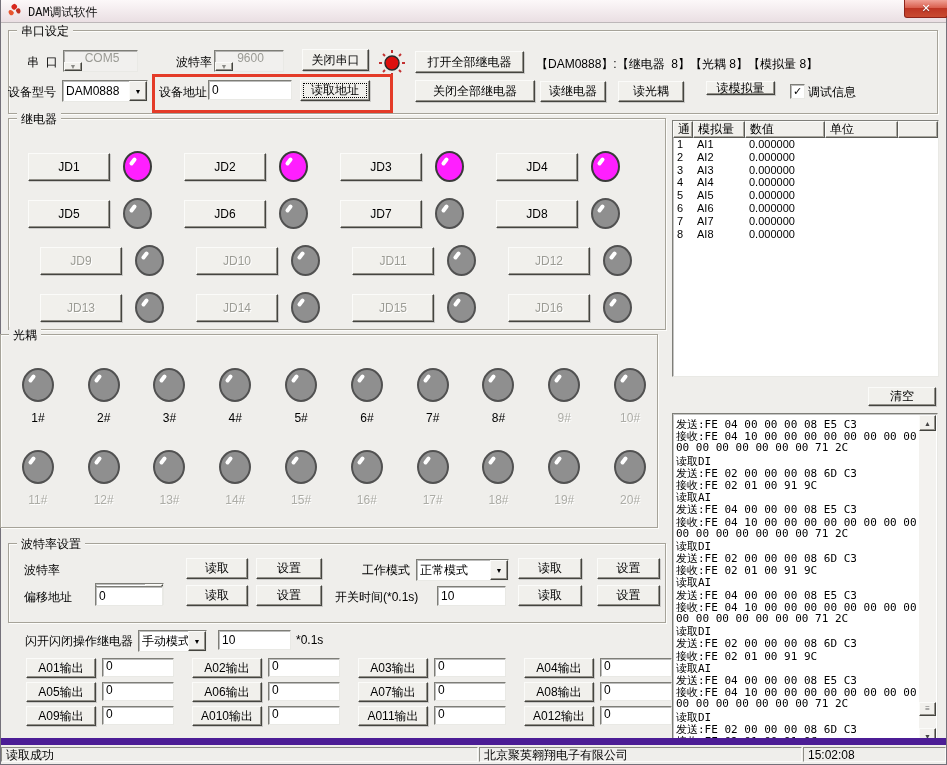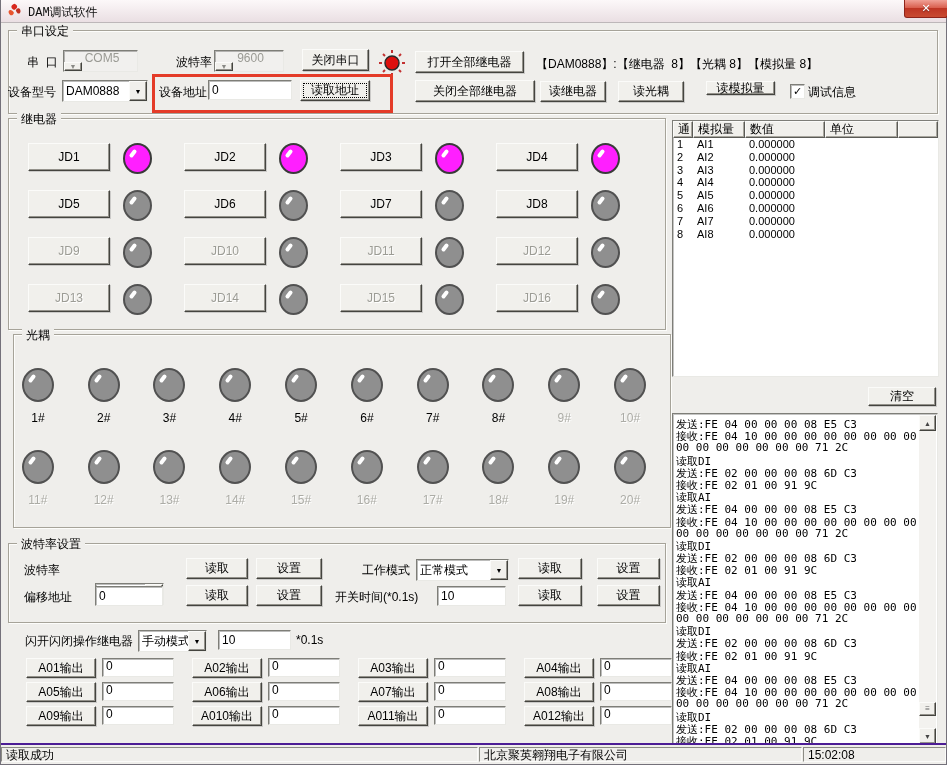--- a/index.html
+++ b/index.html
@@ -18,21 +18,21 @@
              text-shadow:0 1px 1px rgba(0,0,0,.4);cursor:pointer;}
   
   .grp{position:absolute;border:1px solid #A6A399;box-shadow:inset 1px 1px 0 #FDFDFB, 1px 1px 0 #FDFDFB;}
   .legend{position:absolute;top:-8px;left:8px;background:#EFEEEB;padding:0 4px;font-size:12px;color:#000;}
   .abs{position:absolute;}
   .lab{position:absolute;font-size:12px;color:#000;white-space:pre;}
   .btn{position:absolute;background:#F1F0EC;border:1px solid;border-color:#FBFBF9 #44443F #44443F #FBFBF9;
        box-shadow:inset -1px -1px 0 #94928B, 1px 1px 0 rgba(0,0,0,.15);
        font-size:12px;color:#000;text-align:center;cursor:pointer;
        display:flex;align-items:center;justify-content:center;white-space:nowrap;font-family:inherit;}
-  .btn.dim{color:#9C9C95;text-shadow:1px 1px 0 #fff;}
+  .btn.dim{color:#9C9C95;text-shadow:1px 1px 0 #fff;margin-left:12px;}
   .focus-dash{outline:1px dotted #000;outline-offset:-4px;}
   .tb{position:absolute;background:#fff;border:1px solid;border-color:#7E7E78 #E9E9E5 #E9E9E5 #7E7E78;
       box-shadow:inset 1px 1px 0 rgba(64,64,60,.35);font-size:12px;padding:0 3px;font-family:inherit;color:#000;}
   input.tb{outline:none;}
   .combo{position:absolute;background:#fff;border:1px solid;border-color:#7E7E78 #E9E9E5 #E9E9E5 #7E7E78;
          box-shadow:inset 1px 1px 0 rgba(64,64,60,.35);display:flex;align-items:center;cursor:default;}
   .combo .cfield{flex:1;font-size:12px;padding-left:3px;color:#000;white-space:nowrap;overflow:hidden;}
   .combo .cbtn{width:16px;align-self:stretch;background:#F1F0EC;border:1px solid;
                border-color:#FBFBF9 #44443F #44443F #FBFBF9;box-shadow:inset -1px -1px 0 #94928B;
                display:flex;align-items:center;justify-content:center;font-size:7px;color:#000;}
@@ -41,21 +41,21 @@
   .combo.disabled .cbtn{color:#8A8A86;}
   
   .led{width:25px;height:27px;border-radius:50%;background:#8F8F8F;border:2px solid #515151;
        position:relative;flex:none;}
   .led::after{content:"";position:absolute;left:6px;top:4px;width:4px;height:9px;background:#fff;
               border-radius:2px;transform:rotate(38deg);}
   .led.on{background:#FF1FFF;border-color:#3A3A3A;}
   .led.big{width:28px;height:30px;}
   
   .relay-grid{position:absolute;display:grid;grid-template-columns:repeat(4,156px);grid-auto-rows:47px;}
-  .relay-cell{display:flex;align-items:flex-start;gap:13px;}
+  .relay-cell{display:flex;align-items:center;gap:13px;}
   .relay-btn{position:static;width:82px;height:28px;}
   
   .opto-grid{position:absolute;display:grid;grid-template-columns:repeat(10,65.8px);grid-auto-rows:82px;}
   .opto-cell{display:flex;flex-direction:column;align-items:center;}
   .opto-lab{font-size:12px;color:#000;margin-top:9px;}
   .opto-cell.dim .opto-lab{color:#ACACA6;text-shadow:1px 1px 0 #fff;}
   
   .ao-grid{position:absolute;display:grid;grid-template-columns:repeat(4,166px);grid-auto-rows:24px;}
   .ao-cell{display:flex;align-items:flex-start;gap:6px;}
   .ao-btn{position:static;width:70px;height:20px;flex:none;}
@@ -81,21 +81,21 @@
   .sb-btn{position:absolute;left:0;width:17px;height:16px;background:#F1F0EC;border:1px solid;
           border-color:#FBFBF9 #44443F #44443F #FBFBF9;box-shadow:inset -1px -1px 0 #94928B;
           box-sizing:border-box;display:flex;align-items:center;justify-content:center;
           font-size:7px;color:#444;}
   .sb-up{top:0;} .sb-down{bottom:0;}
   .sb-thumb{position:absolute;left:0;top:287px;width:17px;height:14px;background:#F1F0EC;border:1px solid;
             border-color:#FBFBF9 #44443F #44443F #FBFBF9;box-shadow:inset -1px -1px 0 #94928B;
             box-sizing:border-box;display:flex;align-items:center;justify-content:center;
             font-size:8px;color:#666;line-height:0;}
   
-  .statusbar{position:absolute;left:1px;right:1px;bottom:1px;height:19px;background:#EFEEEB;border-top:2px solid #4c1d95;}
+  .statusbar{position:absolute;left:1px;right:1px;bottom:1px;height:19px;background:#EFEEEB;border-top:7px solid #4c1d95;}
   .spanel{position:absolute;top:2px;height:15px;border:1px solid;border-color:#8C8C85 #FBFBF9 #FBFBF9 #8C8C85;
           font-size:12px;line-height:14px;padding-left:4px;box-sizing:border-box;overflow:hidden;white-space:nowrap;}
   
   .redbox{position:absolute;left:152px;top:74px;width:235px;height:33px;border:3px solid #E43B28;z-index:5;pointer-events:none;}
   
   .chk{position:absolute;width:13px;height:13px;background:#fff;border:1px solid;
        border-color:#7E7E78 #E9E9E5 #E9E9E5 #7E7E78;box-shadow:inset 1px 1px 0 rgba(64,64,60,.35);
        font-size:11px;line-height:12px;text-align:center;color:#000;font-weight:bold;cursor:pointer;}
 </style>
 </head>
@@ -223,21 +223,21 @@
       <div class="relay-cell">
         <button class="btn relay-btn dim">JD15</button>
         <span class="led"></span>
       </div>
       <div class="relay-cell">
         <button class="btn relay-btn dim">JD16</button>
         <span class="led"></span>
       </div>
     </div>
 
-  <div class="grp" style="left:13px;top:334px;width:656px;height:192px;">
+  <div class="grp" style="left:0;top:334px;width:656px;height:192px;">
     <span class="legend">光耦</span>
   </div>
   <div class="opto-grid" style="left:5px;top:368px;">
 
   <div class="opto-cell">
         <span class="led big"></span>
         <span class="opto-lab">1#</span>
       </div>
       <div class="opto-cell">
         <span class="led big"></span>

